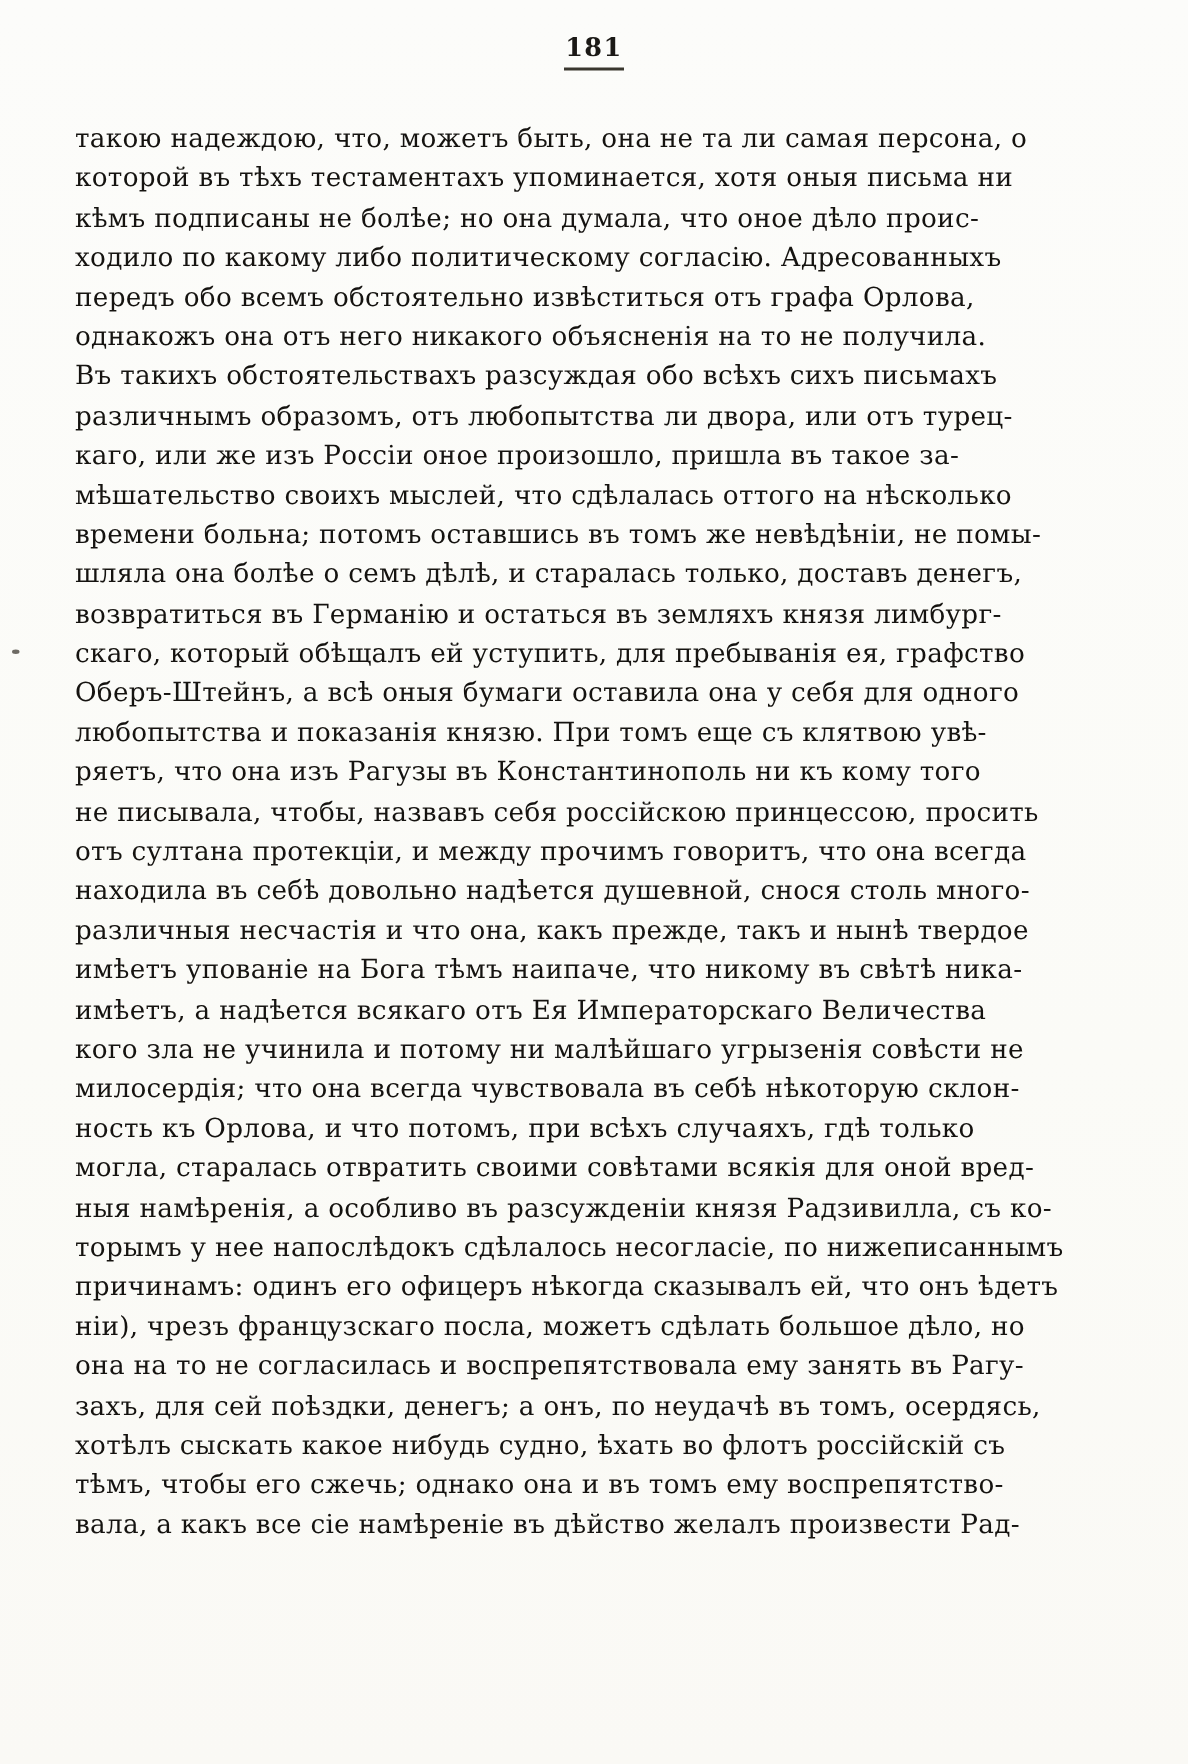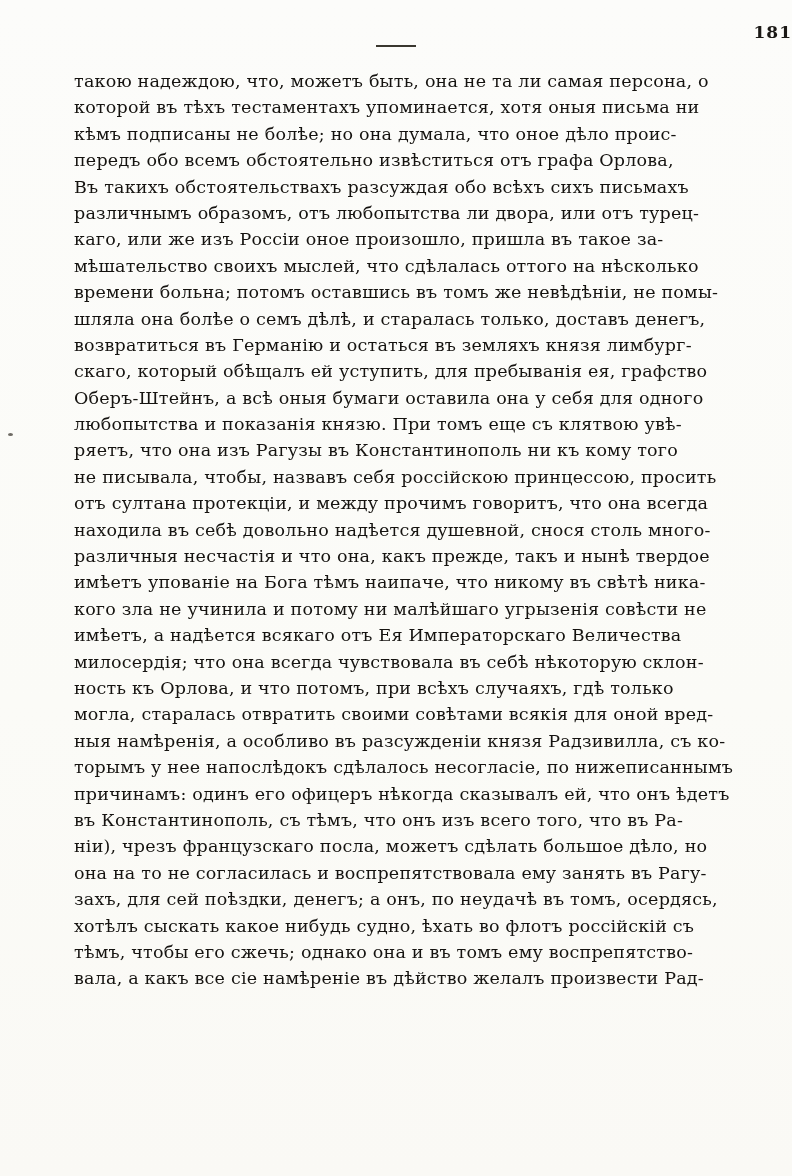--- a/index.html
+++ b/index.html
@@ -18,41 +18,40 @@
   .scan-page {
     position: absolute;
     inset: 0;
     background: linear-gradient(180deg, #fcfcfa 0%, #fbfbf7 60%, #faf9f5 100%);
   }
   .page-header {
     position: absolute;
     top: 22px;
     left: 0;
     width: 100%;
-    text-align: right;
+    text-align: center;
   }
   .page-number {
     display: inline-block;
     font-size: 17px;
     font-weight: bold;
     letter-spacing: 1px;
     color: #1b1916;
   }
   .page-number-rule {
     width: 40px;
     height: 2px;
     background: #3a372f;
     margin: 3px auto 0 auto;
   }
   .text-block {
     position: absolute;
-    top: 68px;
+    top: 80px;
     left: 50px;
     width: 692px;
-    margin-left: 24px;
   }
   .text-line {
     font-size: 17.5px;
     line-height: 26.4px;
     height: 26.4px;
     white-space: nowrap;
     text-align: justify;
     text-align-last: justify;
     letter-spacing: 0.2px;
     font-weight: 500;
@@ -83,46 +82,47 @@
     <div class="page-number">181</div>
     <div class="page-number-rule"></div>
   </div>
 
   <div class="margin-mark"></div>
 
   <div class="text-block">
     <div class="text-line">такою надеждою, что, можетъ быть, она не та ли самая персона, о</div>
     <div class="text-line">которой въ тѣхъ тестаментахъ упоминается, хотя оныя письма ни</div>
     <div class="text-line">кѣмъ подписаны не болѣе; но она думала, что оное дѣло проис-</div>
+    <div class="text-line">ходило по какому либо политическому согласію. Адресованныхъ</div>
     <div class="text-line">передъ обо всемъ обстоятельно извѣститься отъ графа Орлова,</div>
+    <div class="text-line">однакожъ она отъ него никакого объясненія на то не получила.</div>
     <div class="text-line">Въ такихъ обстоятельствахъ разсуждая обо всѣхъ сихъ письмахъ</div>
     <div class="text-line">различнымъ образомъ, отъ любопытства ли двора, или отъ турец-</div>
     <div class="text-line">каго, или же изъ Россіи оное произошло, пришла въ такое за-</div>
     <div class="text-line">мѣшательство своихъ мыслей, что сдѣлалась оттого на нѣсколько</div>
     <div class="text-line">времени больна; потомъ оставшись въ томъ же невѣдѣніи, не помы-</div>
     <div class="text-line">шляла она болѣе о семъ дѣлѣ, и старалась только, доставъ денегъ,</div>
     <div class="text-line">возвратиться въ Германію и остаться въ земляхъ князя лимбург-</div>
     <div class="text-line">скаго, который обѣщалъ ей уступить, для пребыванія ея, графство</div>
     <div class="text-line">Оберъ-Штейнъ, а всѣ оныя бумаги оставила она у себя для одного</div>
     <div class="text-line">любопытства и показанія князю. При томъ еще съ клятвою увѣ-</div>
     <div class="text-line">ряетъ, что она изъ Рагузы въ Константинополь ни къ кому того</div>
     <div class="text-line">не писывала, чтобы, назвавъ себя россійскою принцессою, просить</div>
     <div class="text-line">отъ султана протекціи, и между прочимъ говоритъ, что она всегда</div>
     <div class="text-line">находила въ себѣ довольно надѣется душевной, снося столь много-</div>
     <div class="text-line">различныя несчастія и что она, какъ прежде, такъ и нынѣ твердое</div>
     <div class="text-line">имѣетъ упованіе на Бога тѣмъ наипаче, что никому въ свѣтѣ ника-</div>
+    <div class="text-line">имѣетъ, а надѣется всякаго отъ Ея Императорскаго Величества</div>
     <div class="text-line">кого зла не учинила и потому ни малѣйшаго угрызенія совѣсти не</div>
-    <div class="text-line">имѣетъ, а надѣется всякаго отъ Ея Императорскаго Величества</div>
     <div class="text-line">милосердія; что она всегда чувствовала въ себѣ нѣкоторую склон-</div>
     <div class="text-line">ность къ Орлова, и что потомъ, при всѣхъ случаяхъ, гдѣ только</div>
     <div class="text-line">могла, старалась отвратить своими совѣтами всякія для оной вред-</div>
     <div class="text-line">ныя намѣренія, а особливо въ разсужденіи князя Радзивилла, съ ко-</div>
     <div class="text-line">торымъ у нее напослѣдокъ сдѣлалось несогласіе, по нижеписаннымъ</div>
     <div class="text-line">причинамъ: одинъ его офицеръ нѣкогда сказывалъ ей, что онъ ѣдетъ</div>
-    <div class="text-line">въ Константинополь, съ тѣмъ, что онъ изъ всего того, что въ Ра-</div>
     <div class="text-line">ніи), чрезъ французскаго посла, можетъ сдѣлать большое дѣло, но</div>
     <div class="text-line">она на то не согласилась и воспрепятствовала ему занять въ Рагу-</div>
     <div class="text-line">захъ, для сей поѣздки, денегъ; а онъ, по неудачѣ въ томъ, осердясь,</div>
     <div class="text-line">хотѣлъ сыскать какое нибудь судно, ѣхать во флотъ россійскій съ</div>
     <div class="text-line">тѣмъ, чтобы его сжечь; однако она и въ томъ ему воспрепятство-</div>
     <div class="text-line">вала, а какъ все сіе намѣреніе въ дѣйство желалъ произвести Рад-</div>
   </div>
 
 </div>
 

